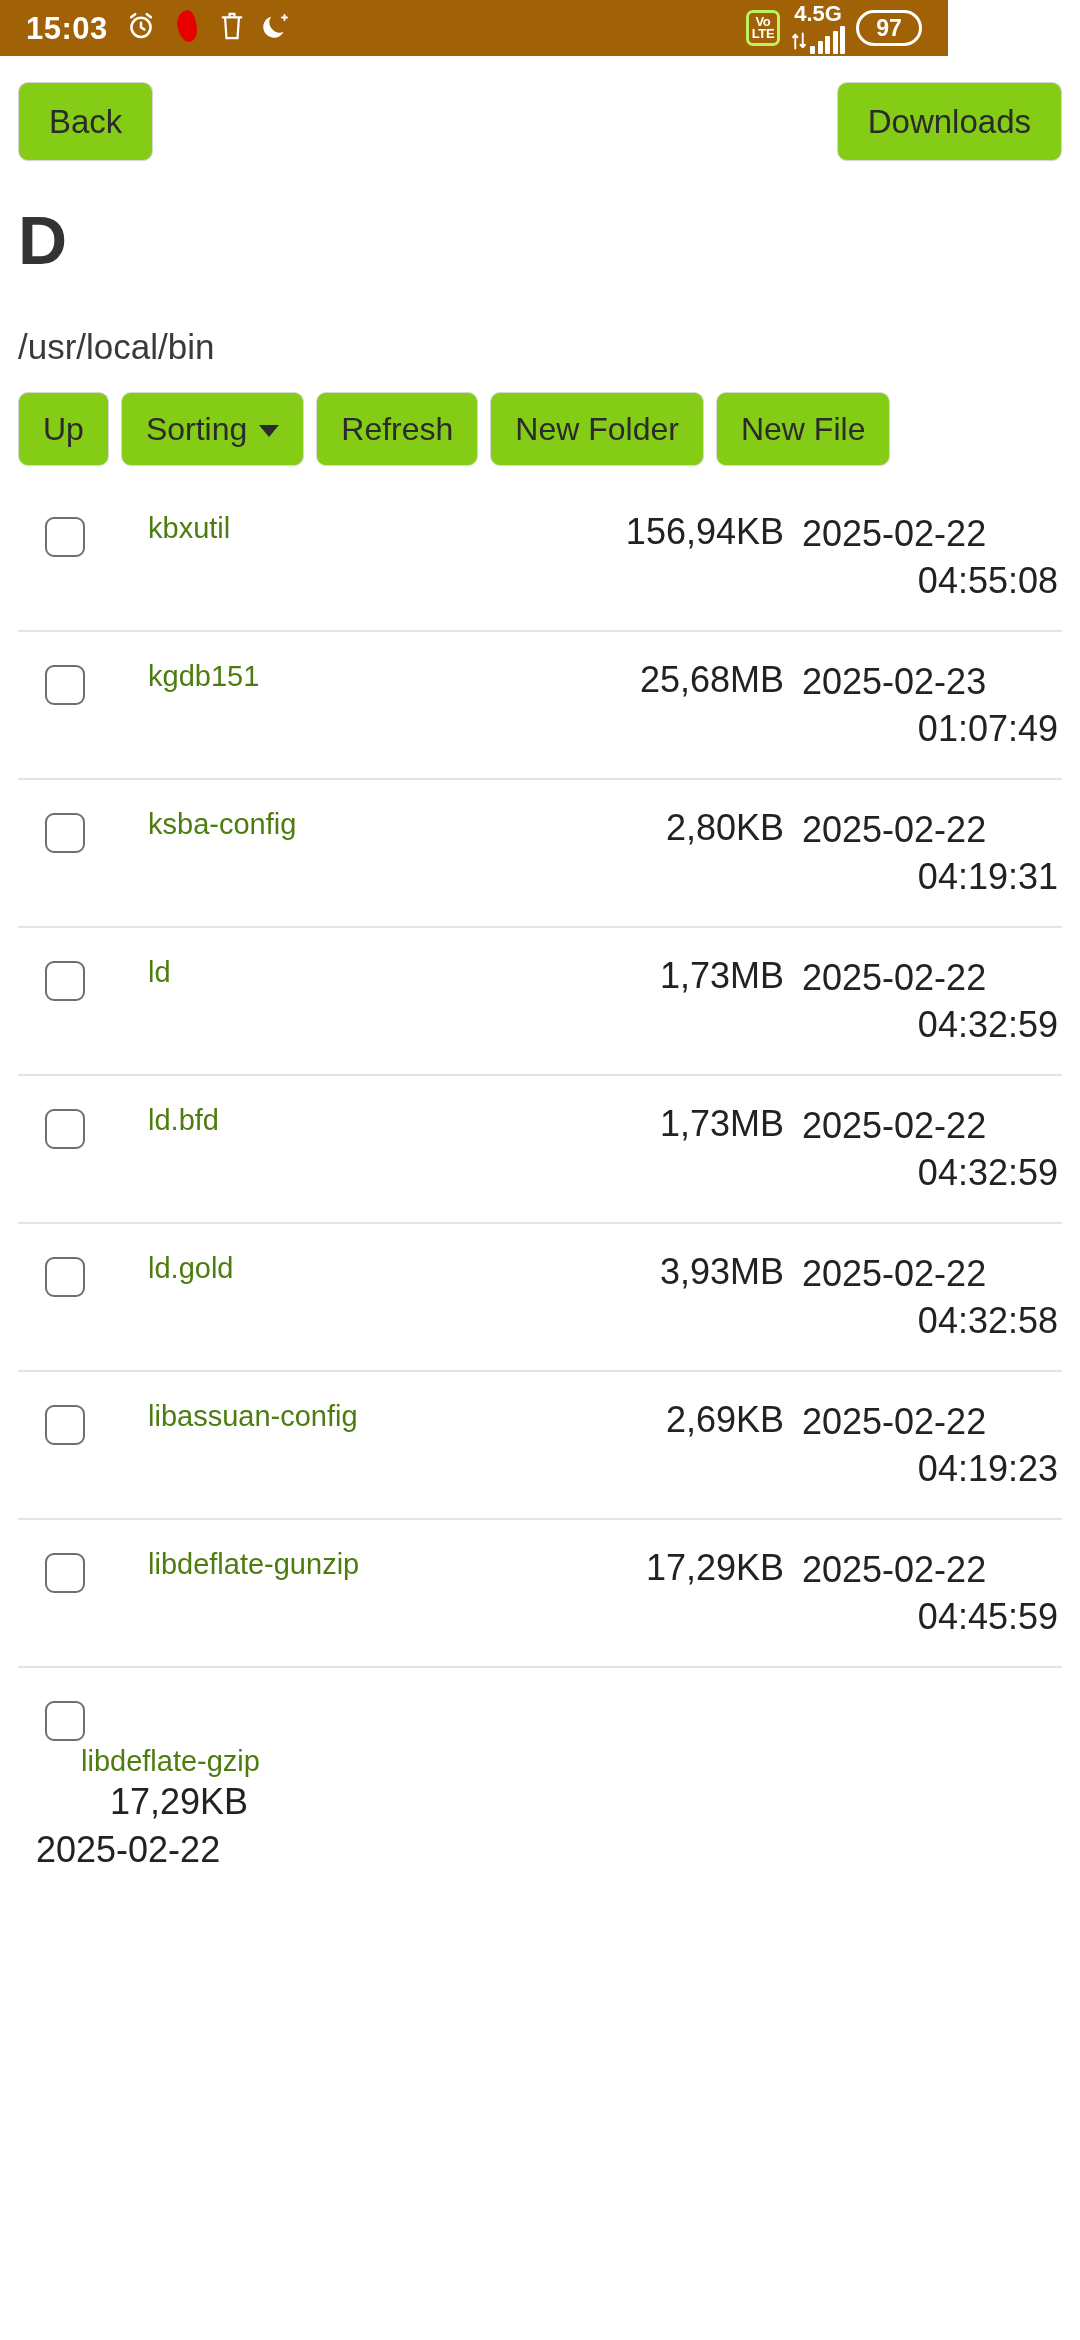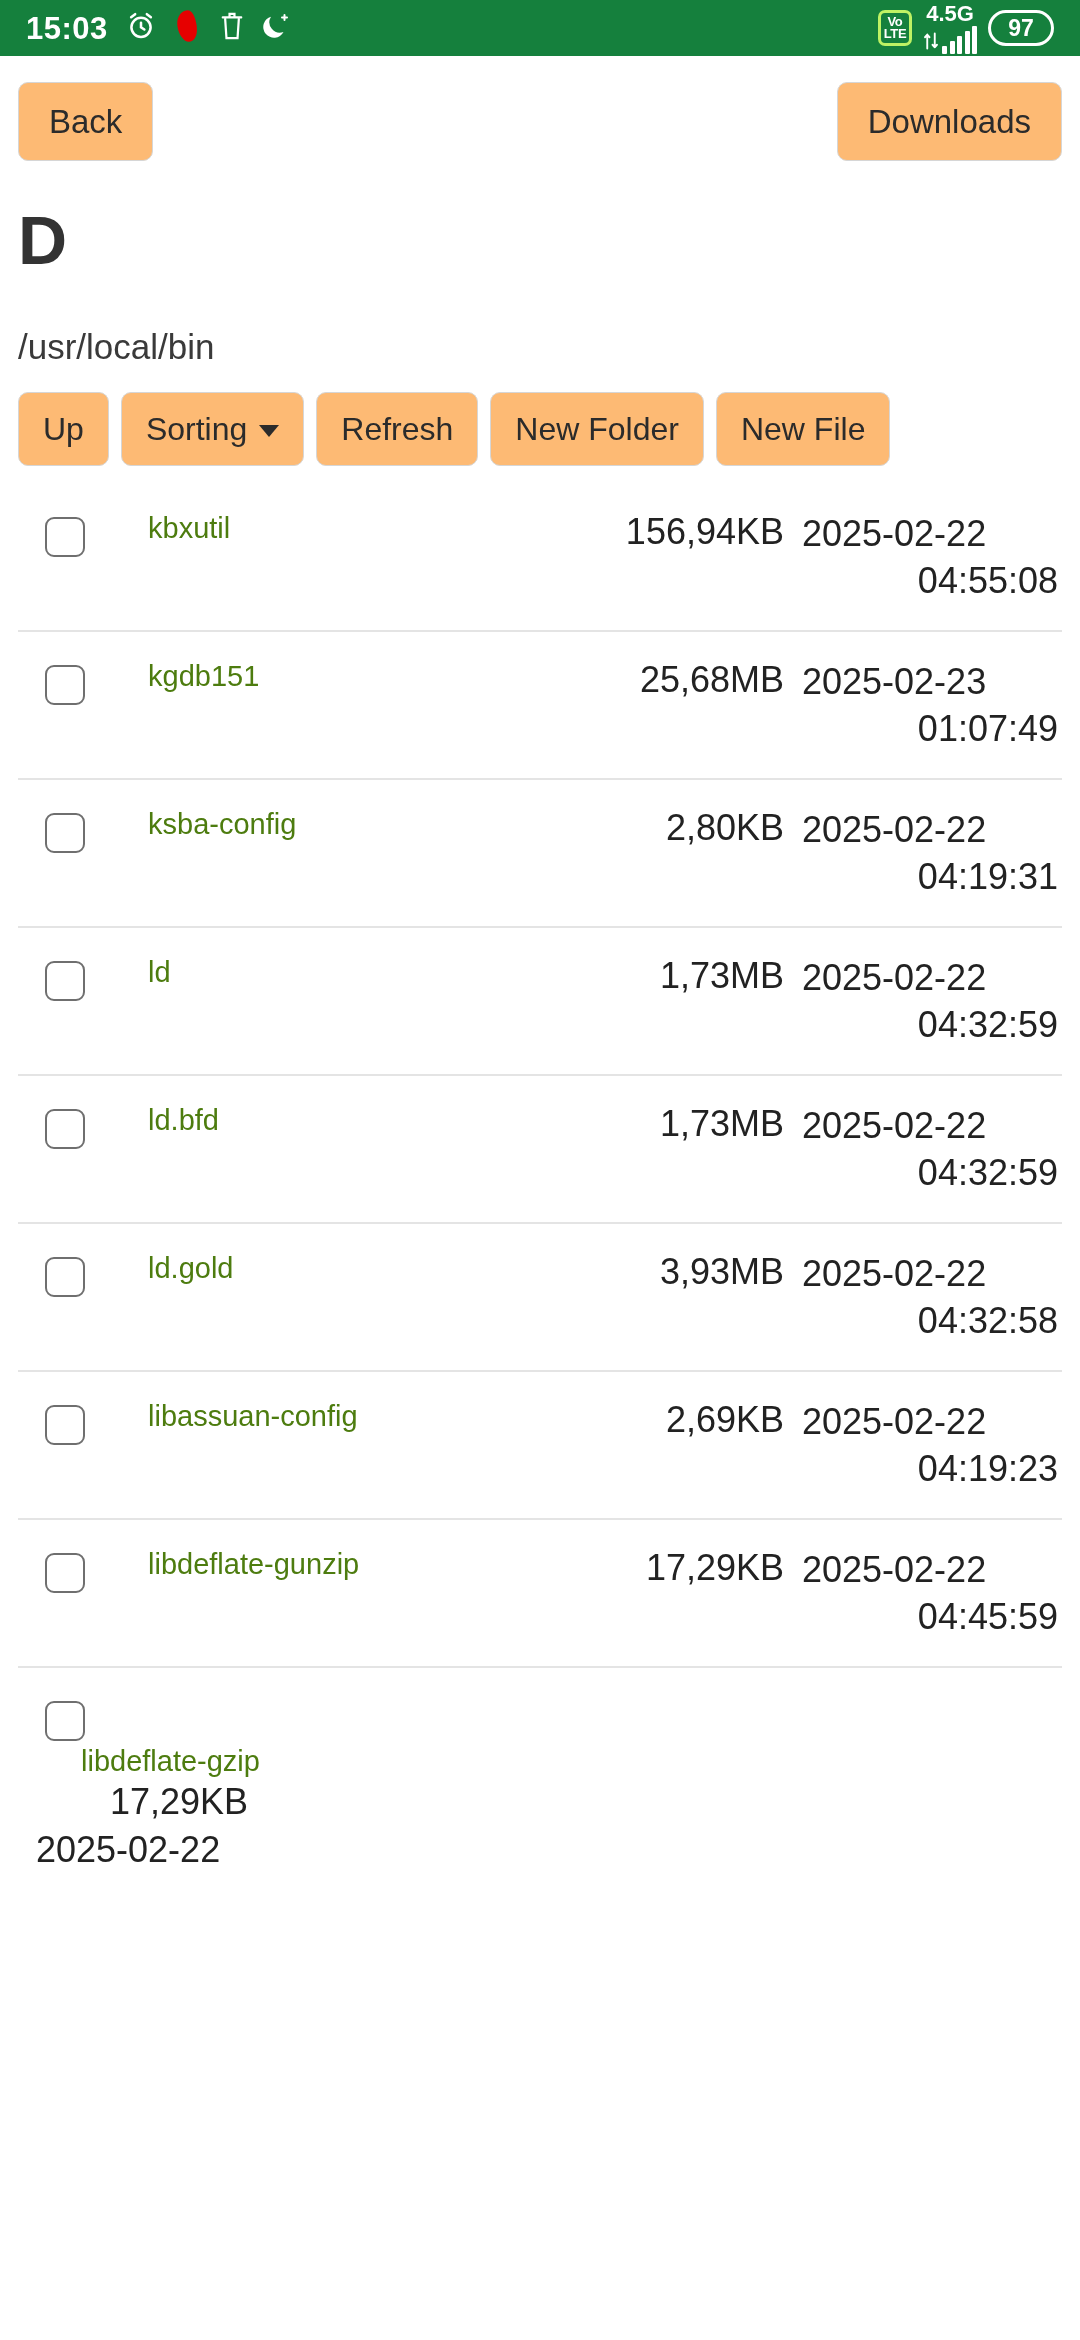--- a/index.html
+++ b/index.html
@@ -5,21 +5,21 @@
   * { margin:0; padding:0; box-sizing:border-box; }
   html, body {
     width:1080px; height:2340px;
     background:#ffffff;
     font-family:"Liberation Sans", sans-serif;
     overflow:hidden;
   }
 
   
   .statusbar{
-    height:56px; width:1080px; background:#15803d;
+    height:56px; width:948px; background:#a16207;
     display:flex; align-items:center;
     padding:0 26px; color:#fff;
   }
   .sb-left{ display:flex; align-items:center; gap:17px; }
   .sb-clock{ font-size:31px; font-weight:700; letter-spacing:.5px; line-height:1; }
   .sb-right{ margin-left:auto; display:flex; align-items:center; gap:11px; }
   .ic{ display:block; }
   .volte{
     width:34px;height:36px;border:3px solid #bef264;border-radius:7px;
     display:flex;flex-direction:column;align-items:center;justify-content:center;
@@ -43,21 +43,21 @@
 
   
   .page{ padding:0 18px; }
 
   .topbar{
     display:flex; justify-content:space-between; align-items:flex-start;
     padding-top:26px;
   }
   .btn{
     border:1.6px solid #d6d6d6; border-radius:10px;
-    background:#fdba74; color:#2b2b2b;
+    background:#84cc16; color:#2b2b2b;
     font-family:"Liberation Sans", sans-serif;
     font-size:33px; line-height:1;
     padding:22px 27px;
     white-space:nowrap;
   }
   .btn-back{ padding:22px 30px; }
   .btn-dl{ padding:22px 30px; }
 
   .title{
     font-size:68px; font-weight:700; color:#333;

